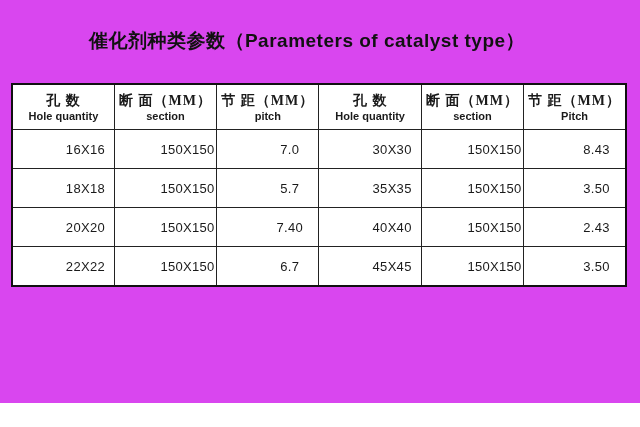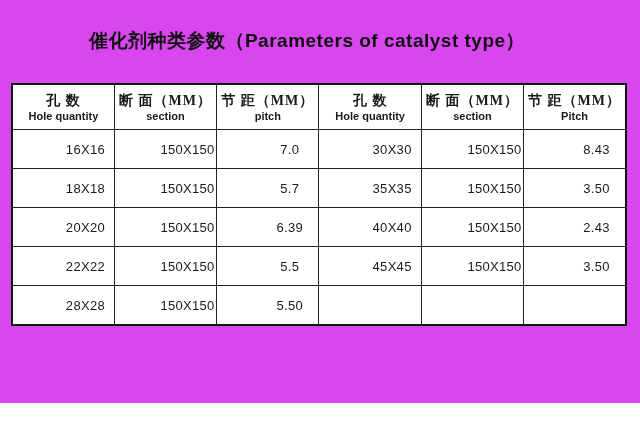--- a/index.html
+++ b/index.html
@@ -121,37 +121,29 @@
         <td>18X18</td>
         <td>150X150</td>
         <td>5.7</td>
         <td>35X35</td>
         <td>150X150</td>
         <td>3.50</td>
       </tr>
       <tr>
         <td>20X20</td>
         <td>150X150</td>
-        <td>6.39</td>
+        <td>7.40</td>
         <td>40X40</td>
         <td>150X150</td>
         <td>2.43</td>
       </tr>
       <tr>
         <td>22X22</td>
         <td>150X150</td>
-        <td>5.5</td>
+        <td>6.7</td>
         <td>45X45</td>
         <td>150X150</td>
         <td>3.50</td>
-      </tr>
-      <tr>
-        <td>28X28</td>
-        <td>150X150</td>
-        <td>5.50</td>
-        <td></td>
-        <td></td>
-        <td></td>
       </tr>
     </tbody>
   </table>
 
 </div>
 
 </body></html>

